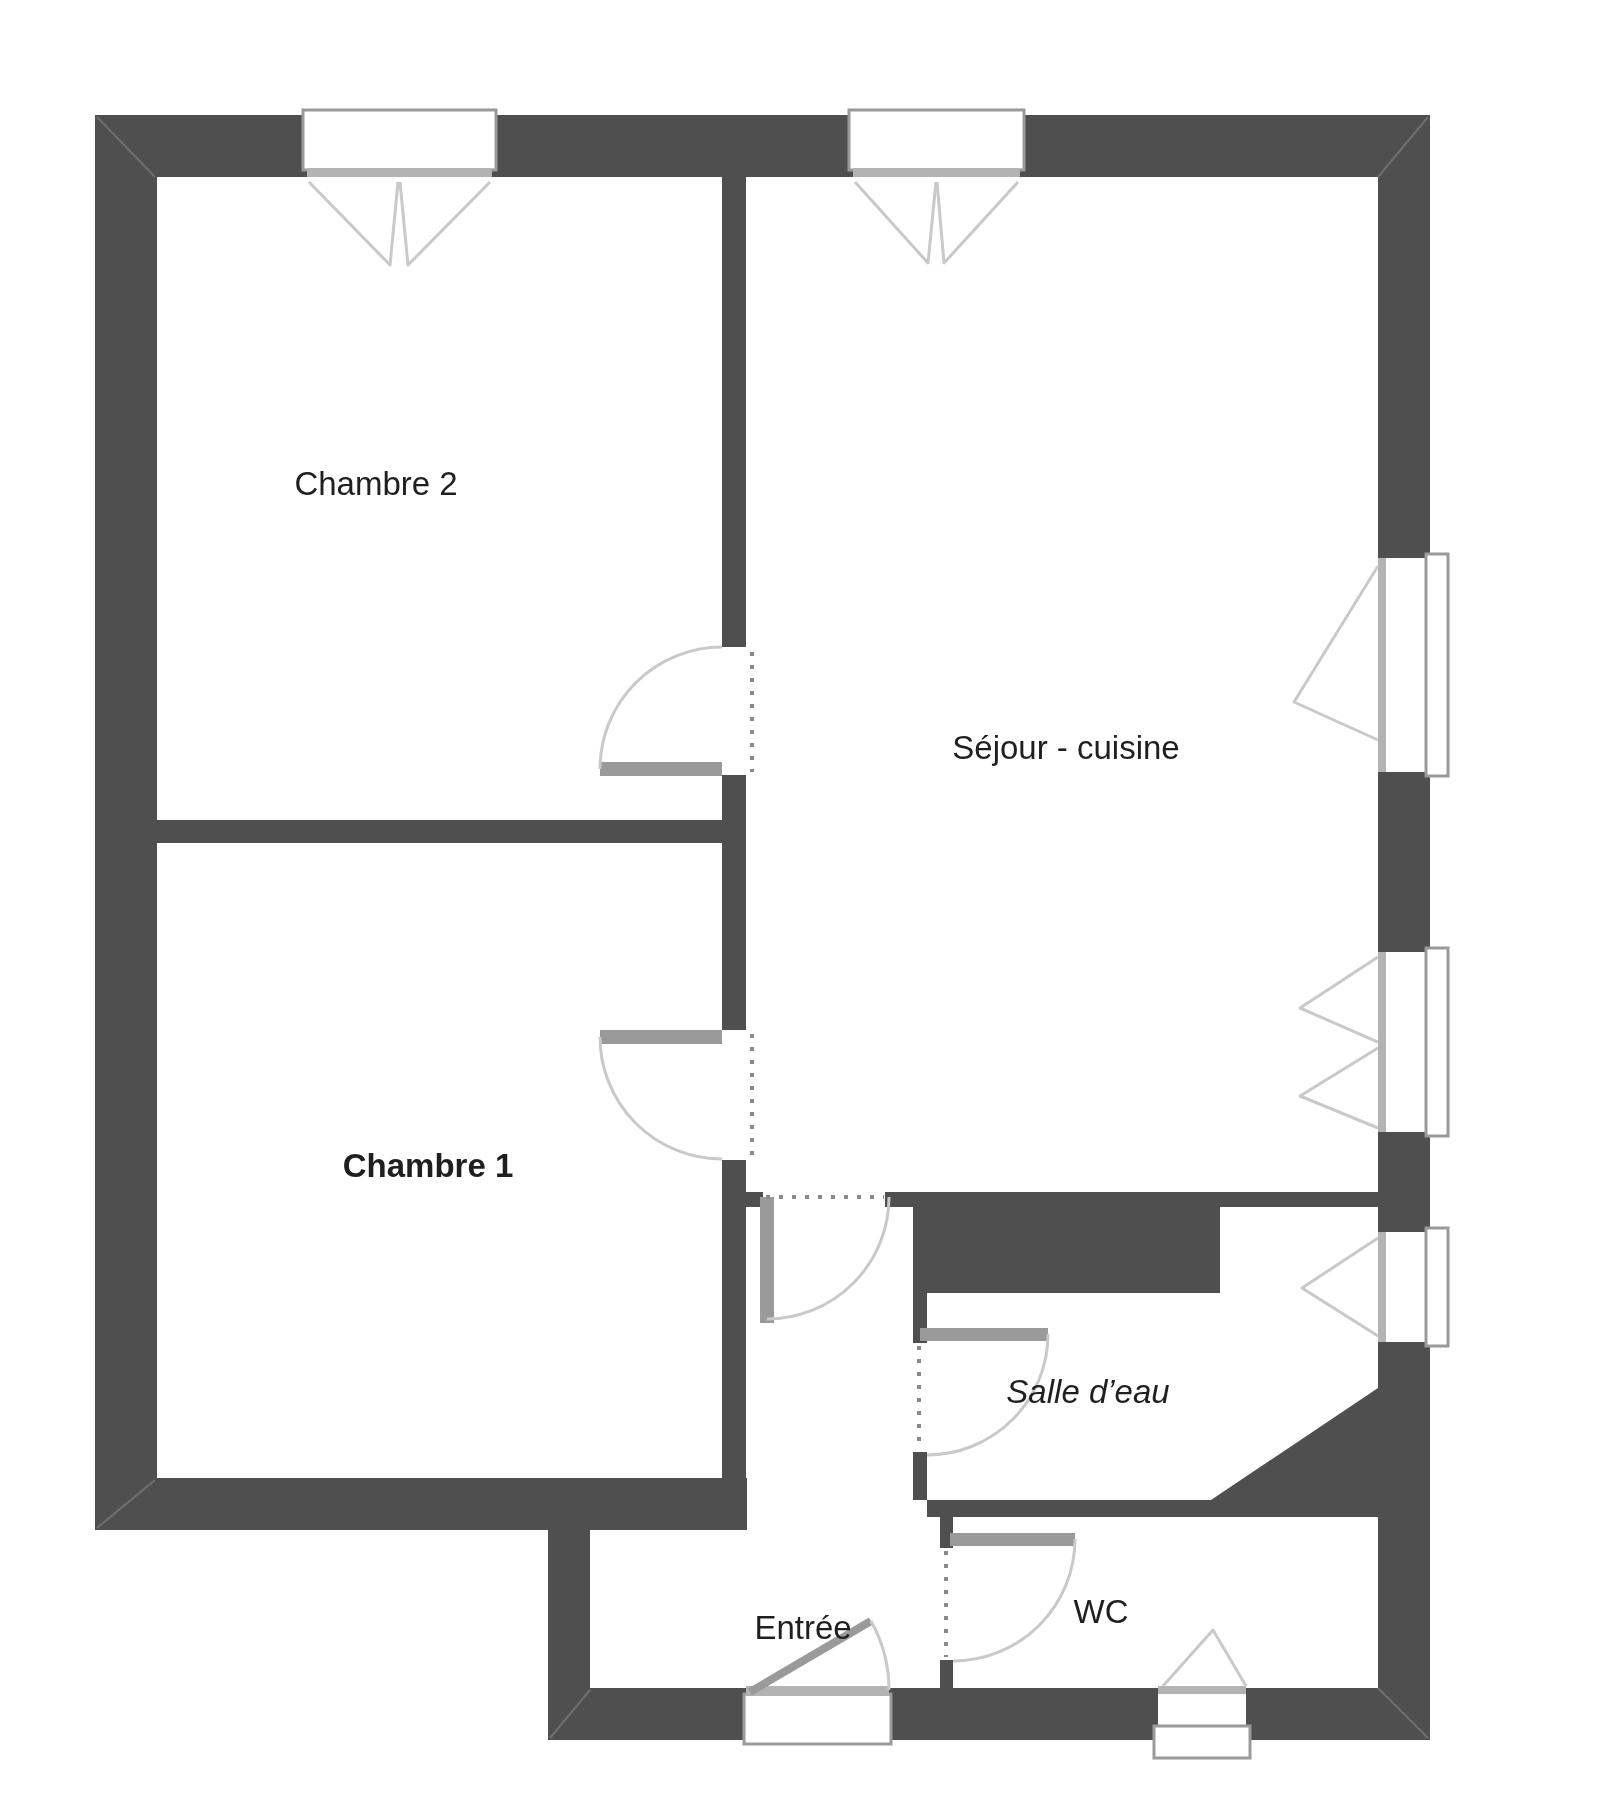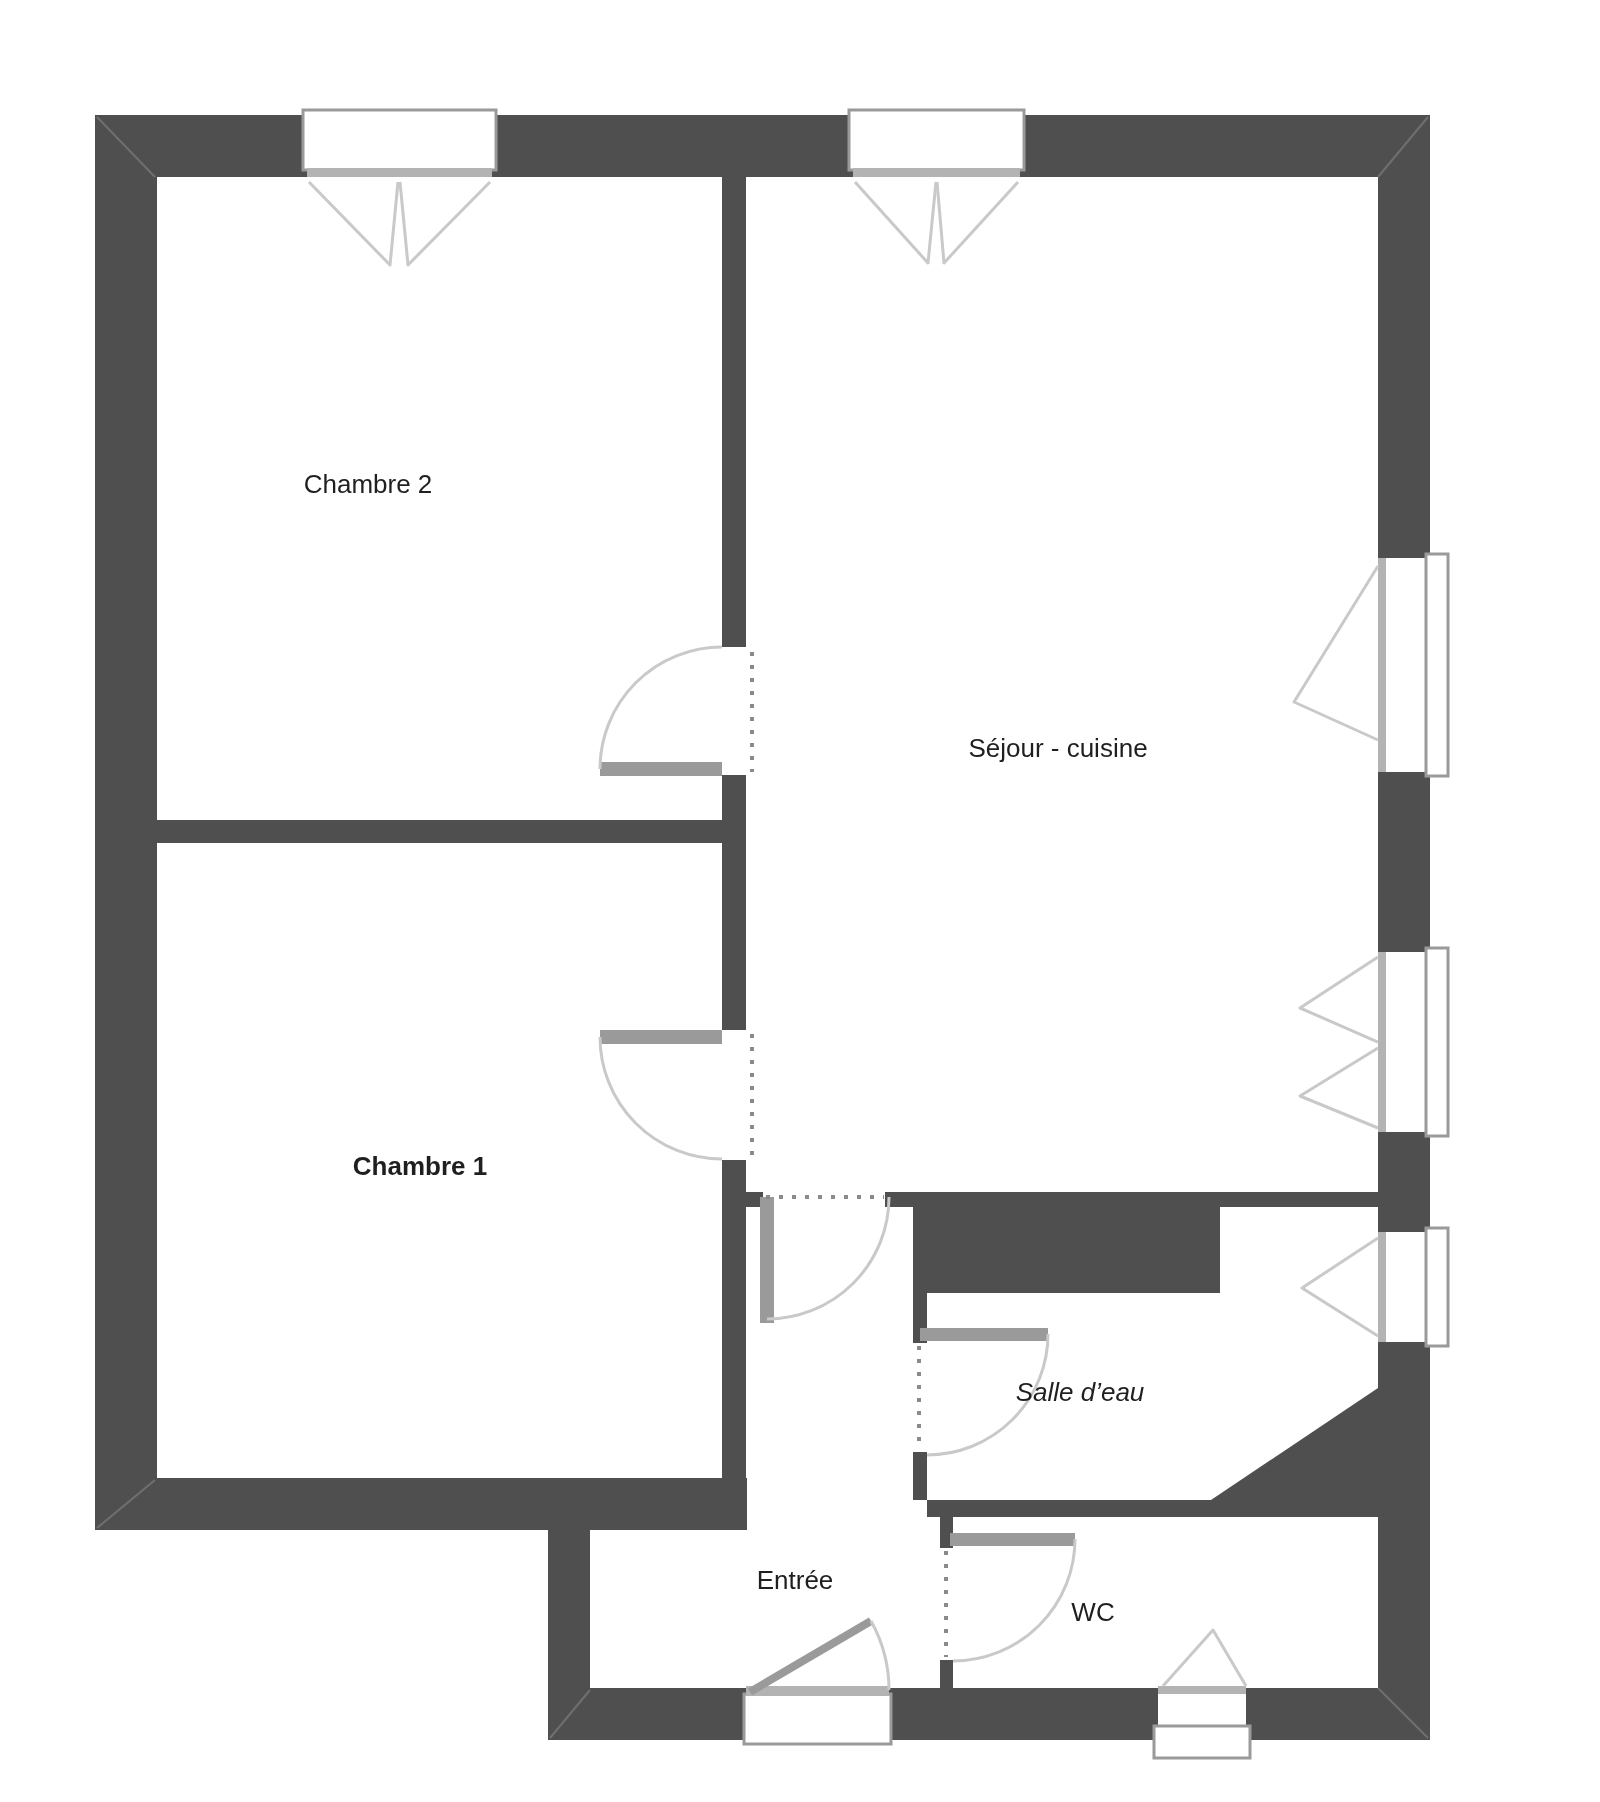--- a/index.html
+++ b/index.html
@@ -9,21 +9,21 @@
   .open{fill:var(--background,#fff);}
   .frame{fill:var(--background,#fff);stroke:var(--frame,#9a9a9a);stroke-width:3;}
   .sill{fill:#b3b3b3;}
   .swing{fill:none;stroke:var(--swing,#c9c9c9);stroke-width:3;stroke-linejoin:round;}
   .leaf{fill:var(--frame,#9a9a9a);}
   .leafline{stroke:var(--frame,#9a9a9a);stroke-width:8;}
   .arc{fill:none;stroke:var(--swing,#cfcfcf);stroke-width:3;}
   .dash{fill:none;stroke:var(--dash,#8a8a8a);stroke-width:4;stroke-dasharray:4 9;}
   .bevel{stroke:#6f6f6f;stroke-width:2;}
   .room-label{position:absolute;transform:translate(-50%,-50%);white-space:nowrap;
-    font-family:"Liberation Sans", sans-serif;font-size:26px;color:var(--text,#1f1f1f);}
+    font-family:"Liberation Sans", sans-serif;font-size:33px;color:var(--text,#1f1f1f);margin-left:8px;}
 </style>
 </head>
 <body>
 
 <div class="plan">
   <svg width="1600" height="1802" viewBox="0 0 1600 1802">
 
     <rect class="wall" x="95" y="115" width="1335" height="62"></rect>
     <rect class="wall" x="95" y="115" width="62" height="1415"></rect>
     <rect class="wall" x="95" y="1478" width="652" height="52"></rect>
@@ -106,15 +106,15 @@
     <path class="dash" d="M752,1034 L752,1156"></path>
     <path class="dash" d="M766,1197 L884,1197"></path>
     <path class="dash" d="M919,1346 L919,1450"></path>
     <path class="dash" d="M946,1551 L946,1657"></path>
   </svg>
 
   <div class="room-label" style="left:368px;top:484px;">Chambre 2</div>
   <div class="room-label" style="left:420px;top:1166px;font-weight:bold;">Chambre 1</div>
   <div class="room-label" style="left:1058px;top:748px;">Séjour - cuisine</div>
   <div class="room-label" style="left:1080px;top:1392px;font-style:italic;">Salle d’eau</div>
-  <div class="room-label" style="left:795px;top:1580px;">Entrée</div>
+  <div class="room-label" style="left:795px;top:1628px;">Entrée</div>
   <div class="room-label" style="left:1093px;top:1612px;text-align:center;">WC</div>
 </div>
 
 </body></html>

